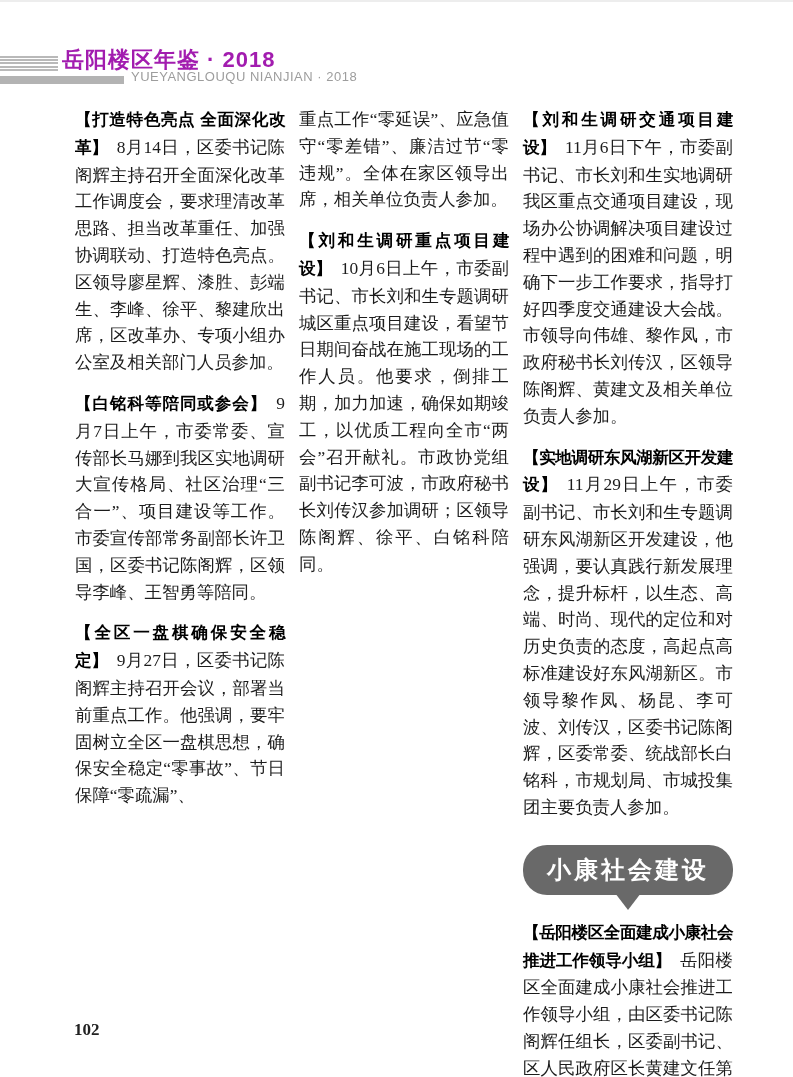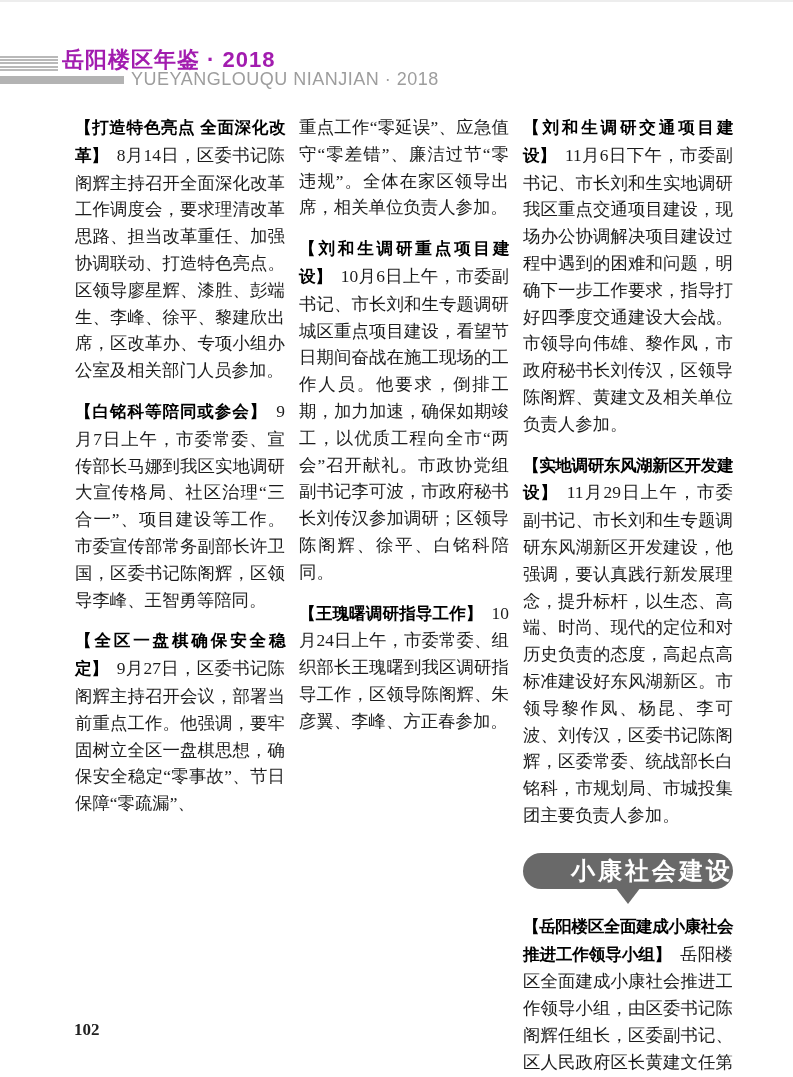--- a/index.html
+++ b/index.html
@@ -6,35 +6,35 @@
   .page{position:relative;width:793px;height:1077px;background:#ffffff;overflow:hidden;
         font-family:"Liberation Serif","DejaVu Serif",serif;color:#1c1c1c;}
   .top-edge{position:absolute;top:0;left:0;right:0;height:2px;background:#ededed;}
 
   
   .hdr-stripes{position:absolute;left:0;top:56px;width:58px;height:15px;
       background:repeating-linear-gradient(to bottom,#b9b9b9 0 2px,#ffffff 2px 3.2px);}
   .hdr-title{position:absolute;left:62px;top:45px;margin:0;font-size:22px;font-weight:bold;
       font-family:"Liberation Sans","DejaVu Sans",sans-serif;color:#a21caf;letter-spacing:1px;}
   .hdr-bar{position:absolute;left:0;top:76px;width:124px;height:8px;background:#b3b3b3;}
-  .hdr-sub{position:absolute;left:131px;top:69px;font-size:18px;color:#9d9d9d;
+  .hdr-sub{position:absolute;left:131px;top:69px;font-size:13px;color:#9d9d9d;
       font-family:"Liberation Sans","DejaVu Sans",sans-serif;letter-spacing:0.5px;}
 
   
   .columns{position:absolute;left:75px;top:106px;width:658px;display:flex;gap:14px;}
   .col{width:210px;}
-  .entry{margin:8px 0 14px 0;}
+  .entry{margin:0 0 14px 0;}
   .entry p{margin:0;font-size:17.4px;line-height:26.8px;text-align:justify;
       word-break:break-all;}
   .hd{font-weight:bold;font-family:"Liberation Sans","DejaVu Sans",sans-serif;
       font-size:16.6px;letter-spacing:-0.5px;color:#000;margin-right:9px;}
 
   
-  .bubble{position:relative;background:#696969;border-radius:24px;height:36px;
-      margin:24px 0 24px 0;display:flex;align-items:center;justify-content:flex-end;}
+  .bubble{position:relative;background:#696969;border-radius:24px;height:50px;
+      margin:24px 0 24px 0;display:flex;align-items:center;justify-content:center;}
   .bubble::after{content:"";position:absolute;bottom:-15px;left:50%;margin-left:-13px;
       width:0;height:0;border-left:13px solid transparent;border-right:13px solid transparent;
       border-top:17px solid #696969;}
   .bubble span{color:#ffffff;font-weight:bold;font-size:24px;letter-spacing:3px;
       font-family:"Liberation Sans","DejaVu Sans",sans-serif;}
 
   
   .pageno{position:absolute;left:74px;top:1020px;font-size:17px;color:#222;font-weight:bold;}
 </style>
 </head>
@@ -64,23 +64,20 @@
       </article>
     </section>
 
     <section class="col">
       <article class="entry">
         <p><span>重点工作“零延误”、应急值守“零差错”、廉洁过节“零违规”。全体在家区领导出席，相关单位负责人参加。</span></p>
       </article>
       <article class="entry">
         <p><span class="hd">【刘和生调研重点项目建设】</span><span>10月6日上午，市委副书记、市长刘和生专题调研城区重点项目建设，看望节日期间奋战在施工现场的工作人员。他要求，倒排工期，加力加速，确保如期竣工，以优质工程向全市“两会”召开献礼。市政协党组副书记李可波，市政府秘书长刘传汉参加调研；区领导陈阁辉、徐平、白铭科陪同。</span></p>
       </article>
-      <article class="entry">
-        <p><span class="hd">【王瑰曙调研指导工作】</span><span>10月24日上午，市委常委、组织部长王瑰曙到我区调研指导工作，区领导陈阁辉、朱彦翼、李峰、方正春参加。</span></p>
-      </article>
     </section>
 
     <section class="col">
       <article class="entry">
         <p><span class="hd">【刘和生调研交通项目建设】</span><span>11月6日下午，市委副书记、市长刘和生实地调研我区重点交通项目建设，现场办公协调解决项目建设过程中遇到的困难和问题，明确下一步工作要求，指导打好四季度交通建设大会战。市领导向伟雄、黎作凤，市政府秘书长刘传汉，区领导陈阁辉、黄建文及相关单位负责人参加。</span></p>
       </article>
       <article class="entry">
         <p><span class="hd">【实地调研东风湖新区开发建设】</span><span>11月29日上午，市委副书记、市长刘和生专题调研东风湖新区开发建设，他强调，要认真践行新发展理念，提升标杆，以生态、高端、时尚、现代的定位和对历史负责的态度，高起点高标准建设好东风湖新区。市领导黎作凤、杨昆、李可波、刘传汉，区委书记陈阁辉，区委常委、统战部长白铭科，市规划局、市城投集团主要负责人参加。</span></p>
       </article>
       <div class="bubble">

